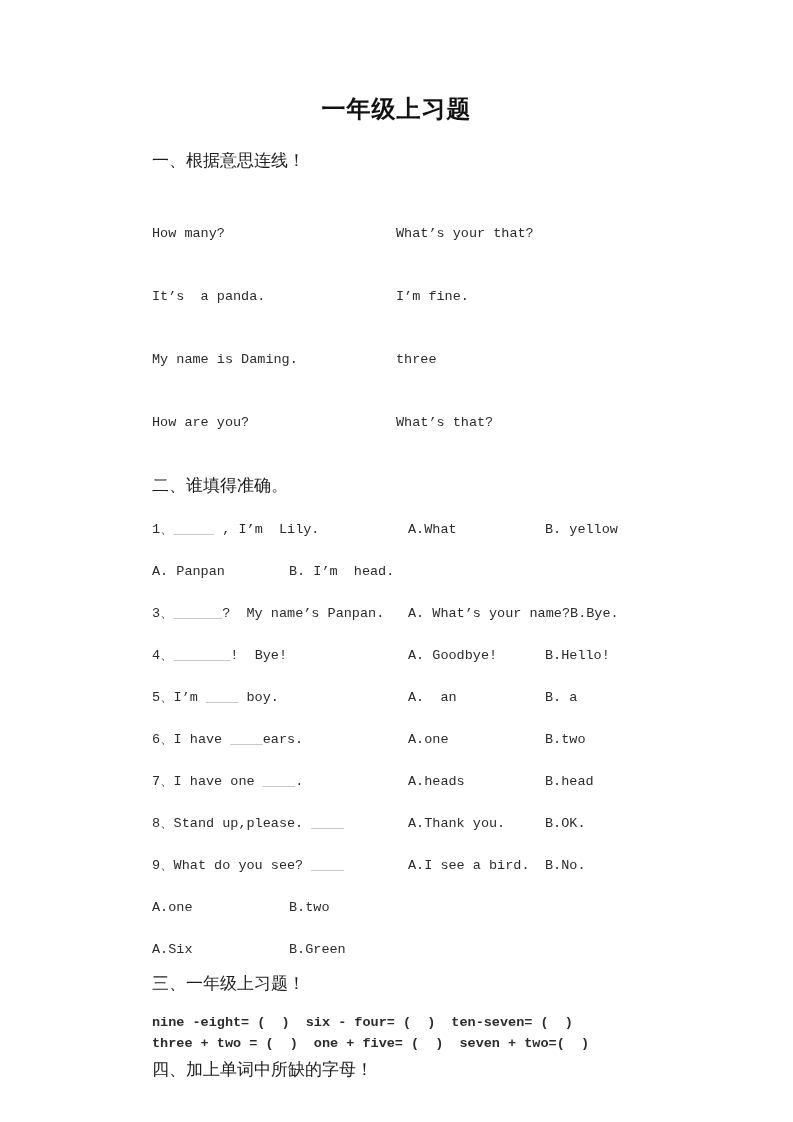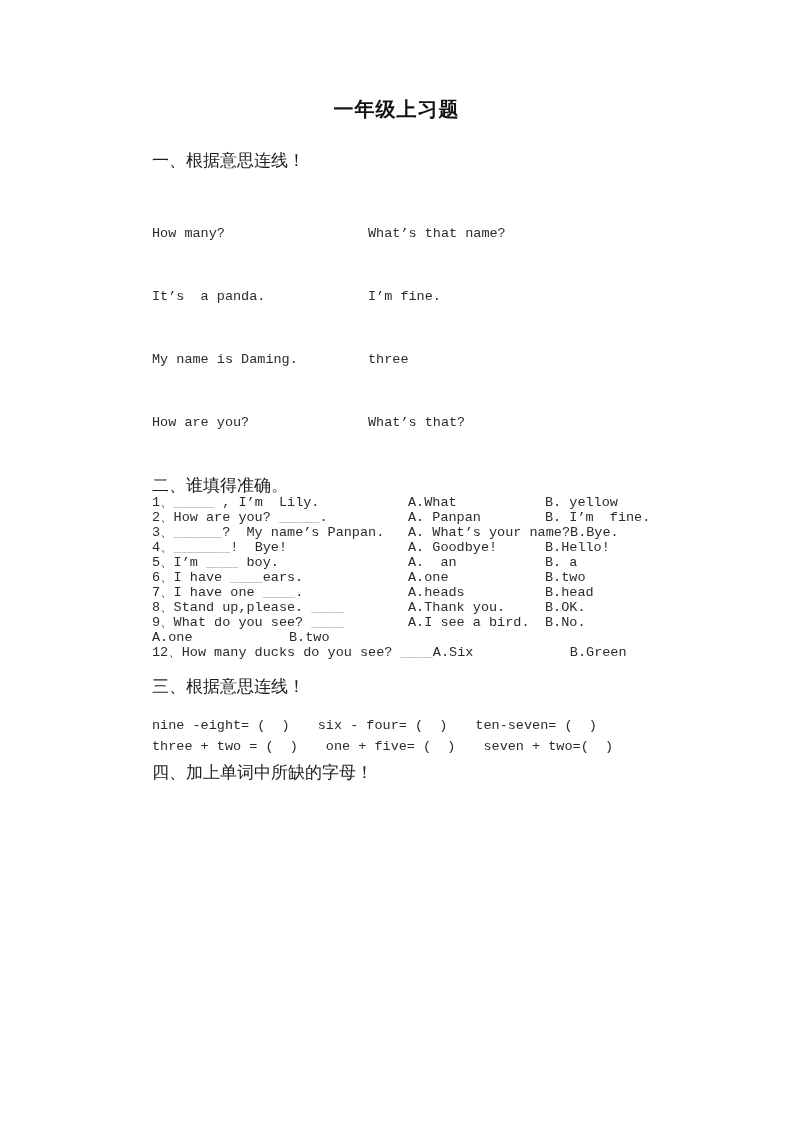--- a/index.html
+++ b/index.html
@@ -14,21 +14,21 @@
     color: #2b2b2b;
     font-family: "Liberation Mono", "DejaVu Sans Mono", monospace;
     font-size: 13.5px;
     overflow: hidden;
   }
   .page-title {
     margin-top: 94px;
     text-align: center;
     font-family: "DejaVu Sans", "Liberation Sans", sans-serif;
     font-weight: bold;
-    font-size: 20px;
+    font-size: 24px;
     line-height: 30px;
     color: #111111;
     letter-spacing: 1px;
   }
   .content {
     padding-left: 152px;
     width: 600px;
   }
   .sec-heading {
     font-family: "DejaVu Sans", "Liberation Sans", sans-serif;
@@ -39,77 +39,79 @@
     white-space: pre;
   }
   .h1 { margin-top: 26px; }
   .h2 { }
   .h3 { margin-top: 16px; }
   .h4 { margin-top: 5px; }
 
   .match-block {
     margin-top: 11px;
     display: flex;
+    gap: 28px;
   }
   .match-col { line-height: 21px; white-space: pre; }
   .match-col.left { width: 216px; }
 
   .q {
     display: flex;
+    margin-top: 27px;
     line-height: 15px;
     white-space: pre;
   }
   .q:first-of-type { margin-top: 21px; }
   .q .stem { min-width: 256px; }
   .q .opt-a { min-width: 137px; }
 
   .math-block { margin-top: 19px; }
   .math-row {
     display: flex;
-    gap: 28px;
+    gap: 16px;
     line-height: 21px;
     white-space: pre;
+    font-weight: bold;
   }
 
   .blank { color: #a8a8a8; }
 </style>
 </head>
 <body>
 
 <div class="page-title">一年级上习题</div>
 
 <div class="content">
 
   <div class="sec-heading h1">一、根据意思连线！</div>
   <div class="match-block">
     <div class="match-col left">
       <div>How many?</div>
       <div>It’s  a panda.</div>
       <div>My name is Daming.</div>
       <div>How are you?</div>
     </div>
     <div class="match-col right">
-      <div>What’s that name?</div>
+      <div>What’s your that?</div>
       <div>I’m fine.</div>
       <div>three</div>
       <div>What’s that?</div>
     </div>
   </div>
 
   <div class="sec-heading h2">二、谁填得准确。</div>
 
   <div class="q">
     <span class="stem">1、<span class="blank">_____</span> , I’m  Lily.</span>
     <span class="opt-a">A.What</span>
     <span class="opt-b">B. yellow</span>
   </div>
   <div class="q">
-    <span class="stem">2、How are you? <span class="blank">_____</span>.</span>
     <span class="opt-a">A. Panpan</span>
-    <span class="opt-b">B. I’m  fine.</span>
+    <span class="opt-b">B. I’m  head.</span>
   </div>
   <div class="q">
     <span class="stem">3、<span class="blank">______</span>?  My name’s Panpan.</span>
     <span class="opt-a">A. What’s your name?</span>
     <span class="opt-b">B.Bye.</span>
   </div>
   <div class="q">
     <span class="stem">4、<span class="blank">_______</span>!  Bye!</span>
     <span class="opt-a">A. Goodbye!</span>
     <span class="opt-b">B.Hello!</span>
@@ -137,26 +139,25 @@
   <div class="q">
     <span class="stem">9、What do you see? <span class="blank">____</span></span>
     <span class="opt-a">A.I see a bird.</span>
     <span class="opt-b">B.No.</span>
   </div>
   <div class="q">
     <span class="opt-a">A.one</span>
     <span class="opt-b">B.two</span>
   </div>
   <div class="q">
-    <span class="stem">12、How many ducks do you see? <span class="blank">____</span></span>
     <span class="opt-a">A.Six</span>
     <span class="opt-b">B.Green</span>
   </div>
 
-  <div class="sec-heading h3">三、根据意思连线！</div>
+  <div class="sec-heading h3">三、一年级上习题！</div>
   <div class="math-block">
     <div class="math-row">
       <span>nine -eight= (  )</span>
       <span>six - four= (  )</span>
       <span>ten-seven= (  )</span>
     </div>
     <div class="math-row">
       <span>three + two = (  )</span>
       <span>one + five= (  )</span>
       <span>seven + two=(  )</span>

